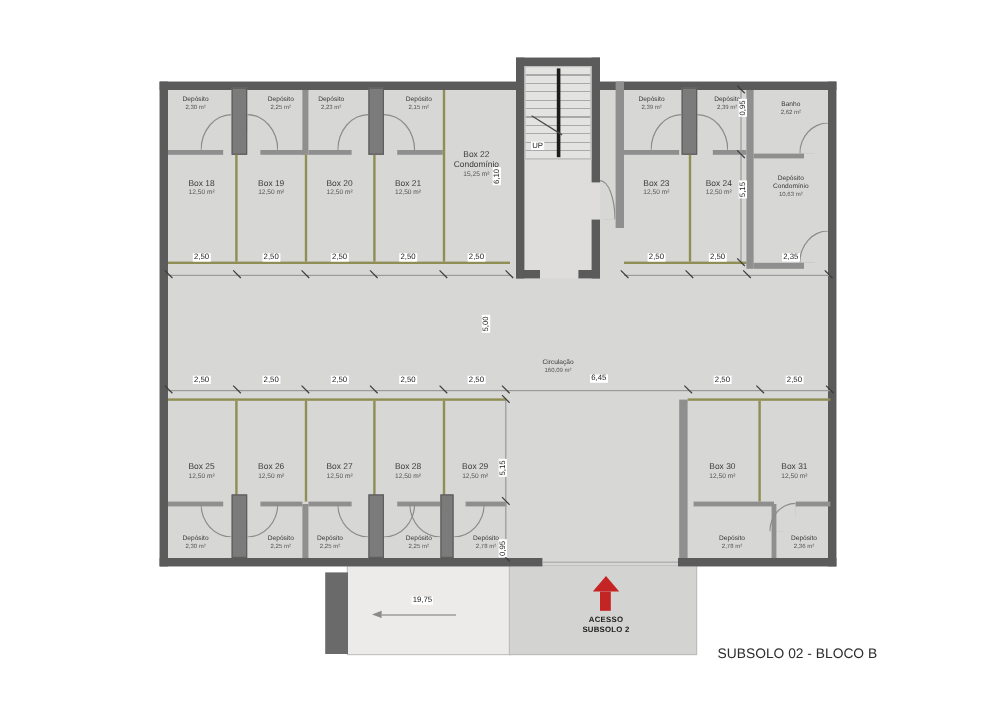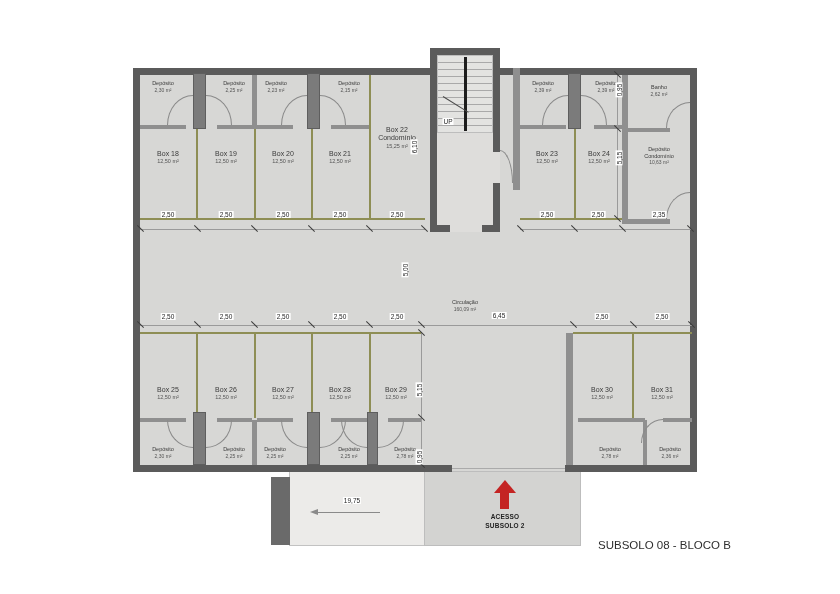--- a/index.html
+++ b/index.html
@@ -323,15 +323,15 @@
 
   <div class="dim" style="left:352px;top:497px;">19,75</div>
   <div class="dimline" style="left:318px;top:512px;width:62px;height:1px;background:#8a8a8a;"></div>
   <div class="larrow-head" style="left:310px;top:509px;"></div>
 
   <div class="arrow-head" style="left:494px;top:480px;"></div>
   <div class="arrow-shaft" style="left:500px;top:493px;width:9px;height:16px;"></div>
   <div class="access-txt" style="left:505px;top:513px;">ACESSO</div>
   <div class="access-txt" style="left:505px;top:522px;">SUBSOLO 2</div>
 
-  <div class="plan-title" style="left:598px;top:539px;">SUBSOLO 08 - BLOCO B</div>
+  <div class="plan-title" style="left:598px;top:539px;">SUBSOLO 02 - BLOCO B</div>
 
 </div>
 
 </body></html>

